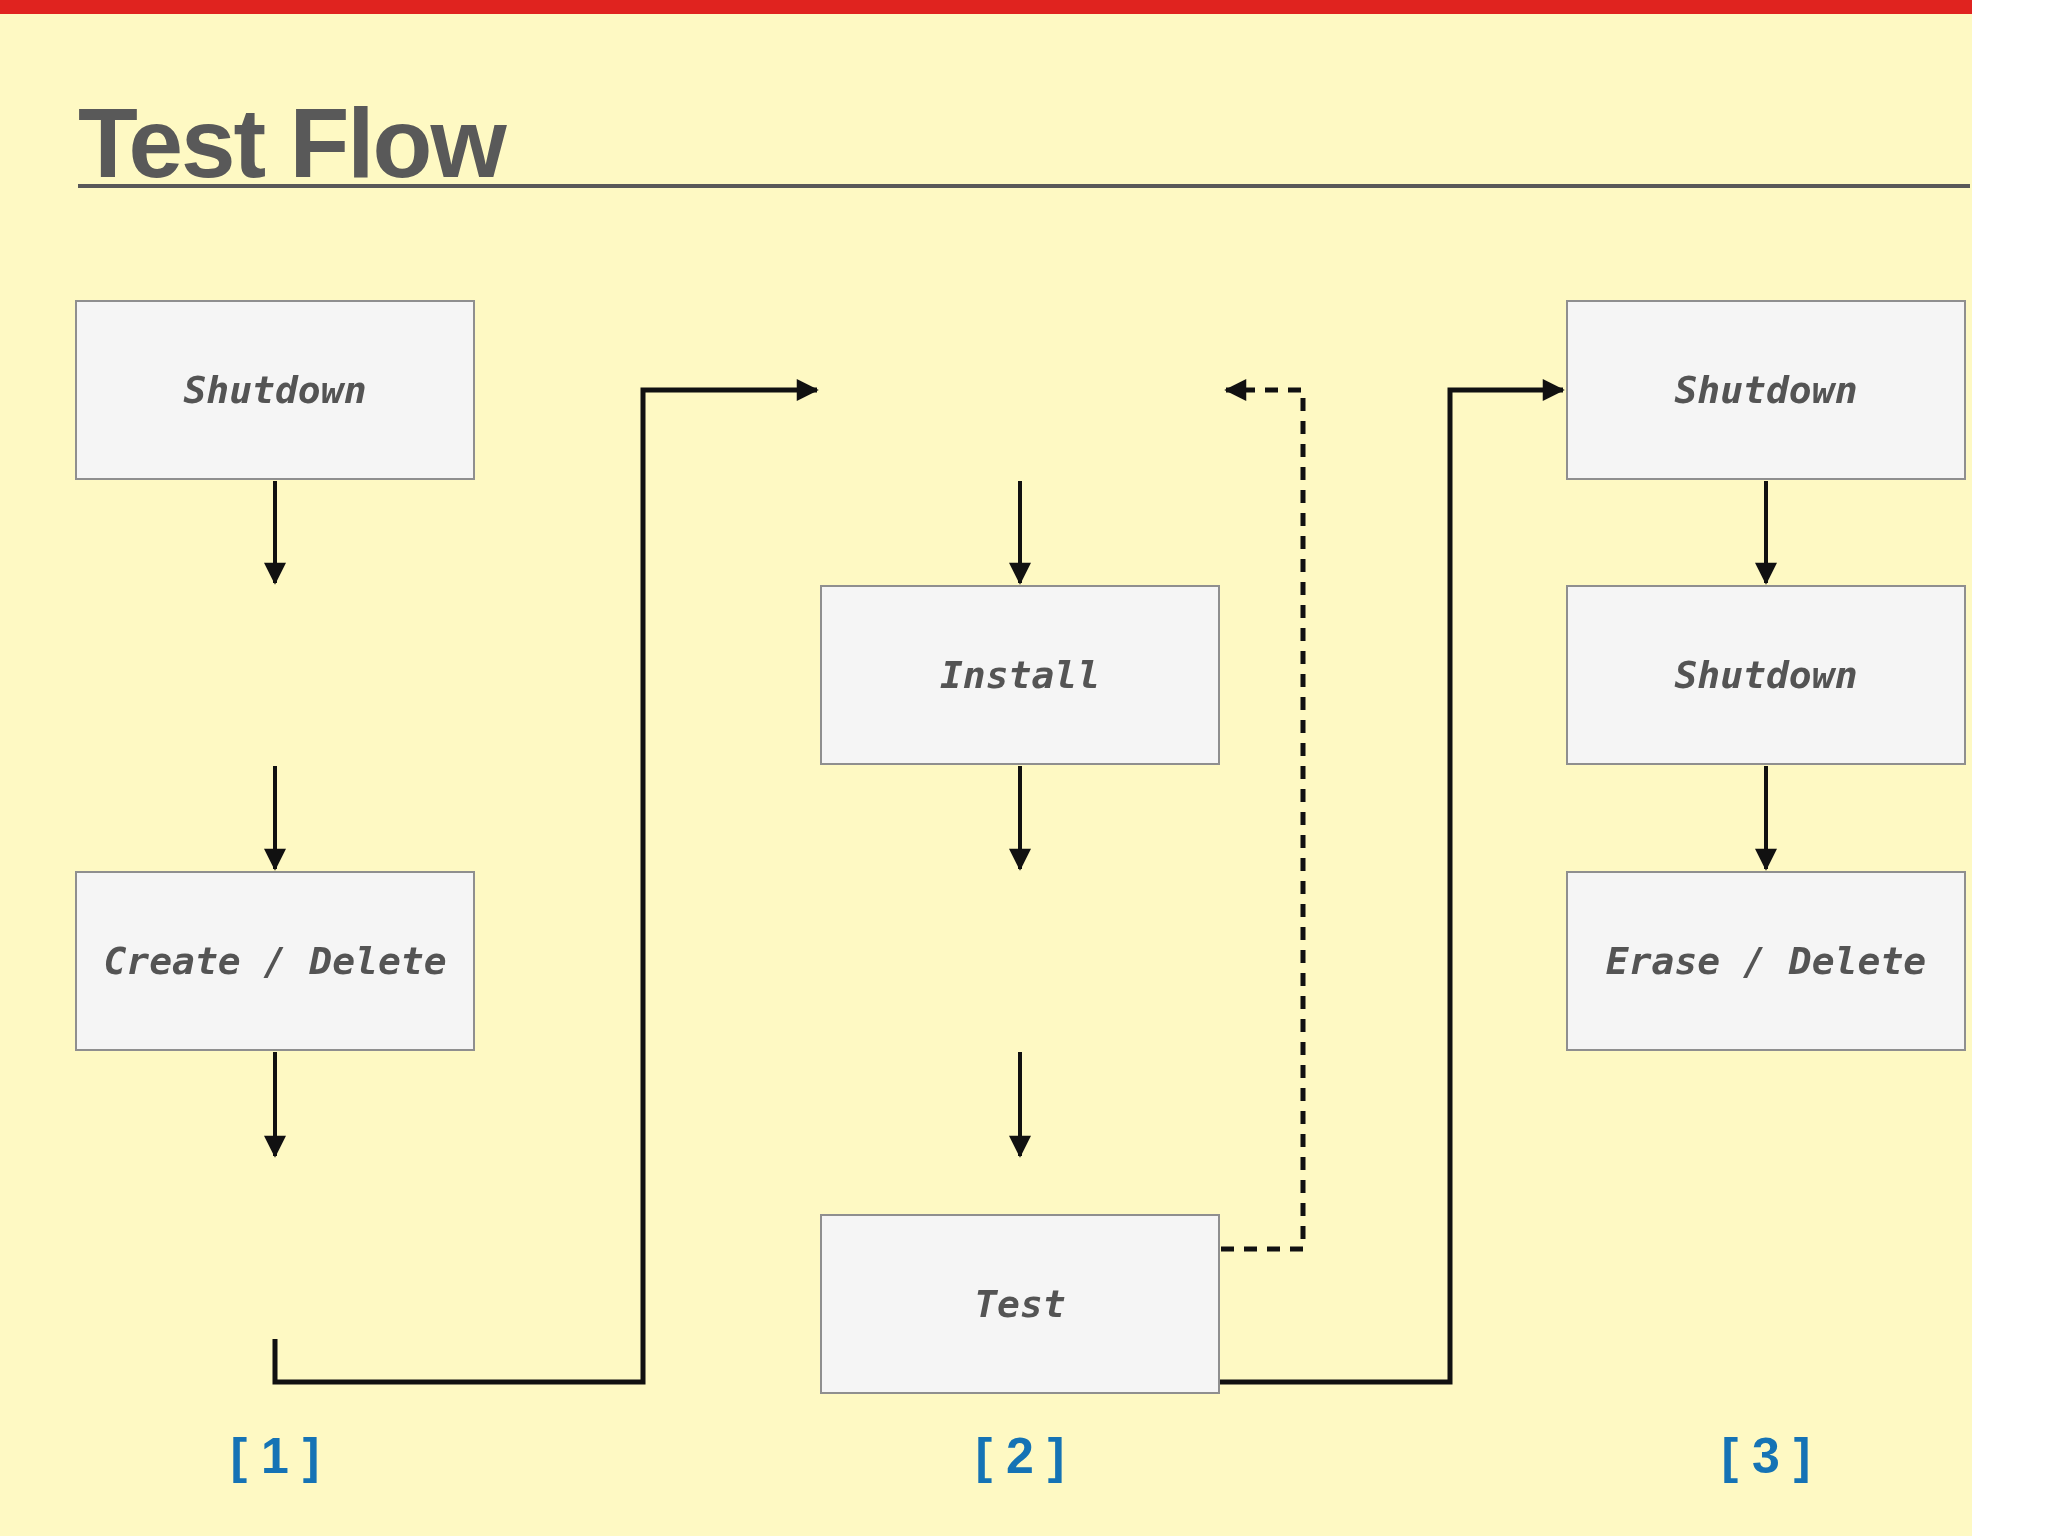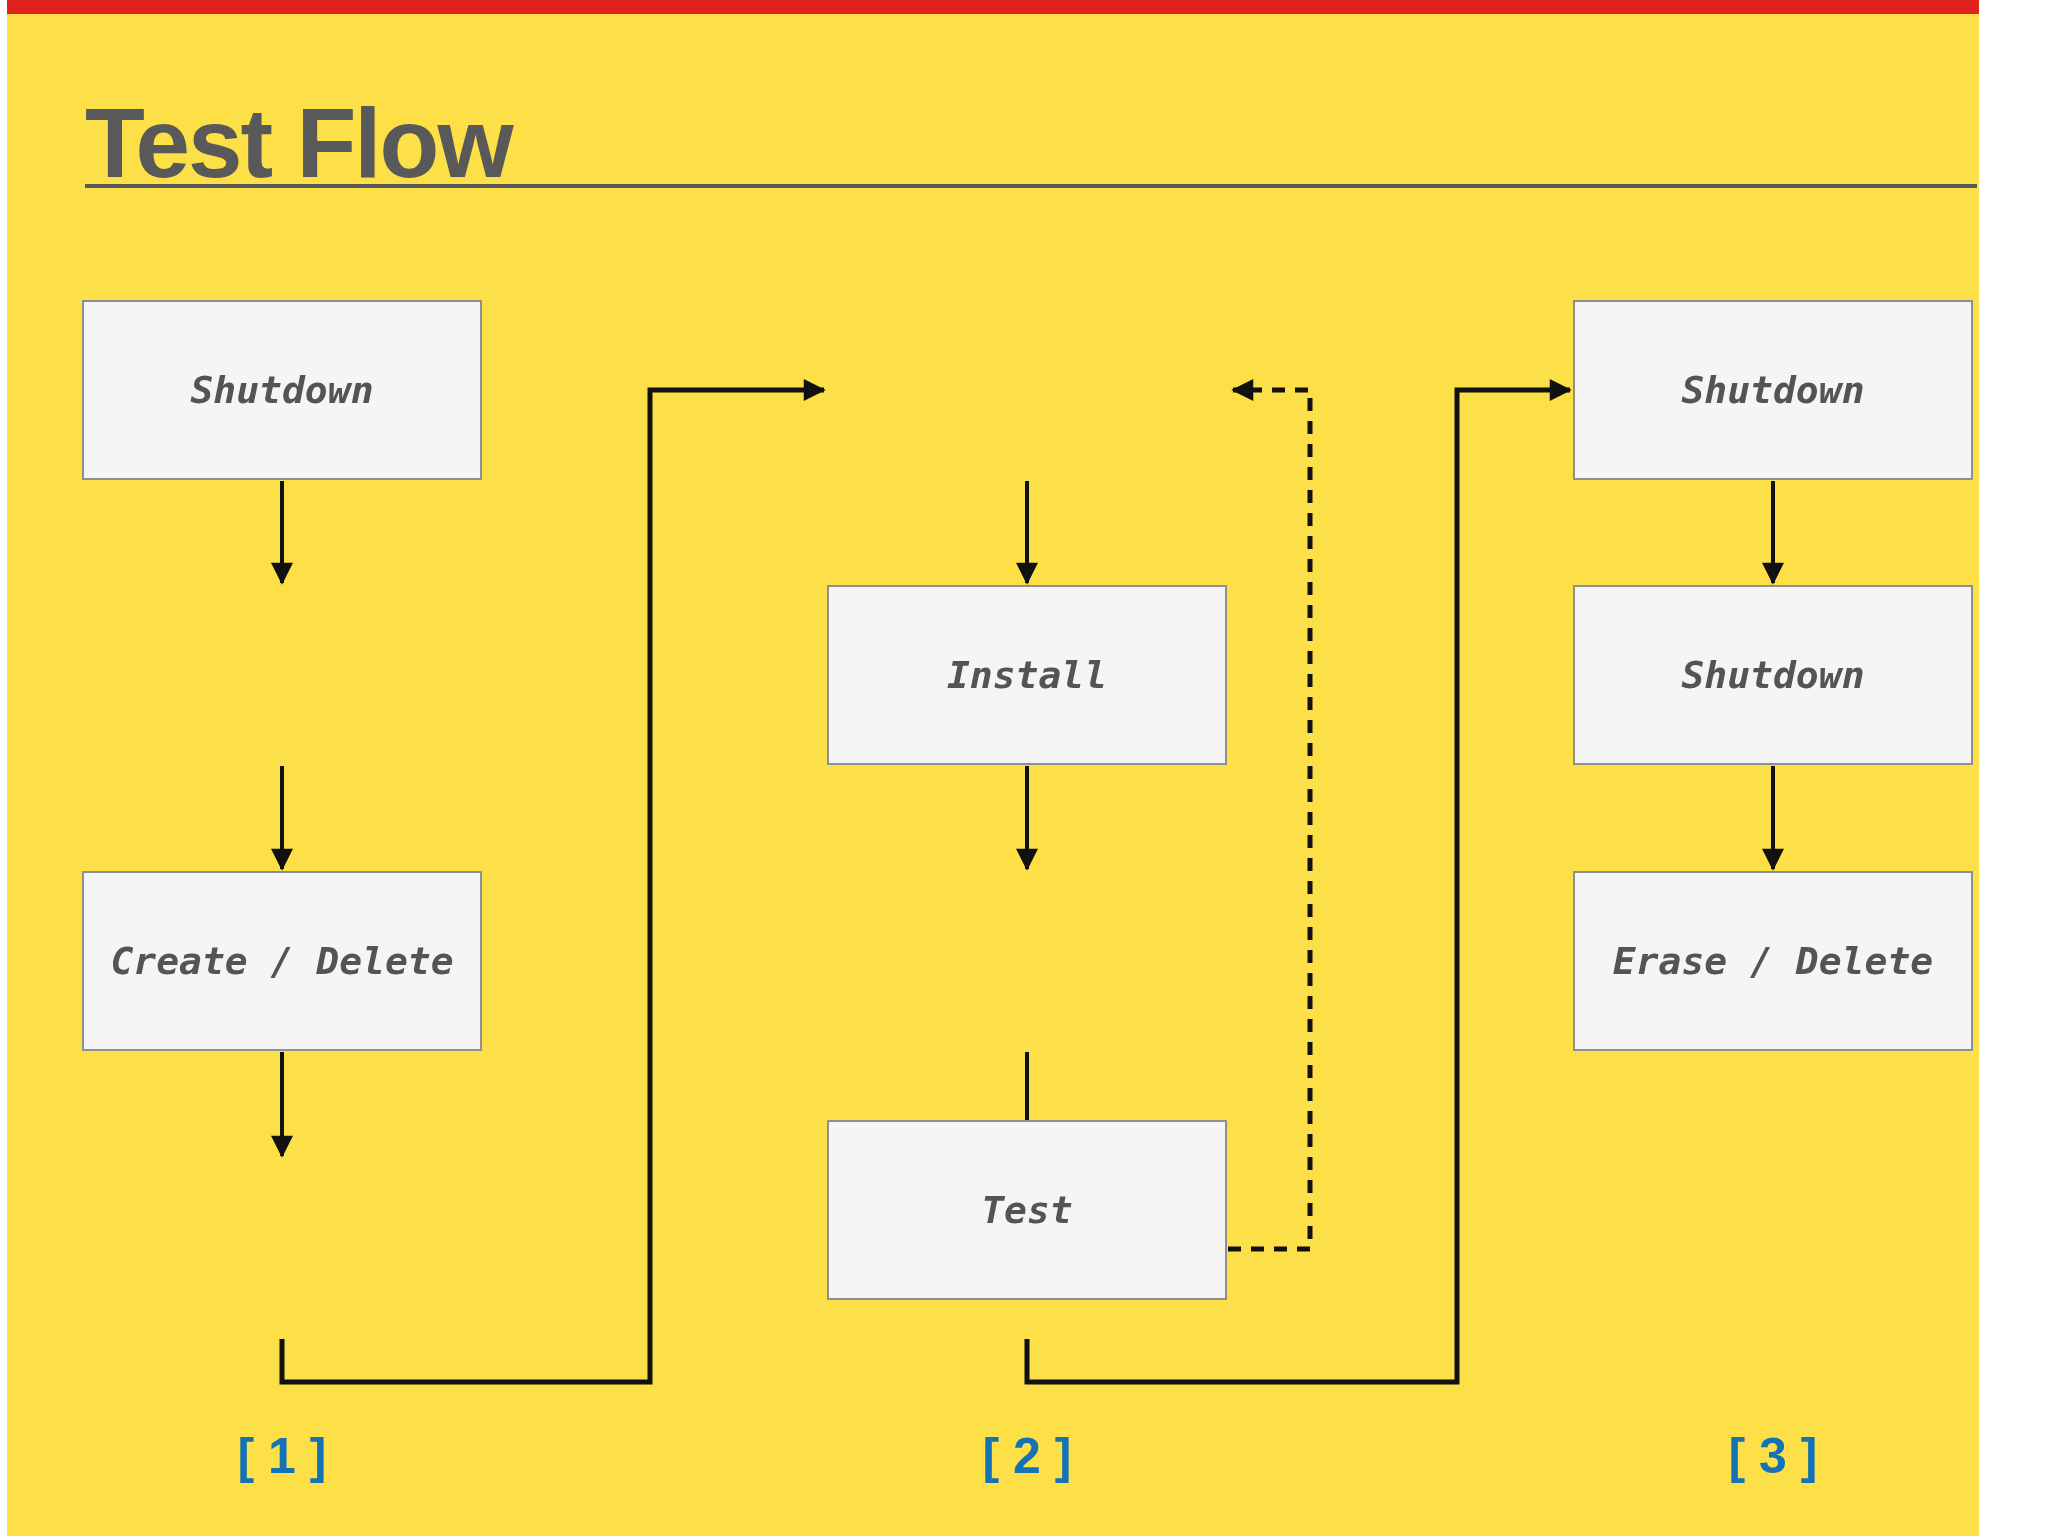--- a/index.html
+++ b/index.html
@@ -1,17 +1,17 @@
 <!DOCTYPE html>
 <html style="--accent-bar: #e0231f; --label-blue: #1573b5; --box-fill: #f5f5f5; --box-border: #8f8f8f; --ink: #545454; --line-black: #111111; --title-gray: #595959;"><head>
 <meta charset="utf-8">
 <style>
   html,body{margin:0;padding:0;background:#ffffff;}
-  .canvas{position:relative;width:1972px;height:1536px;background:#fde047;overflow:hidden;
-          font-family:"Liberation Sans",sans-serif;margin-left:7px;}
+  .canvas{position:relative;width:1972px;height:1536px;background:#fef9c3;overflow:hidden;
+          font-family:"Liberation Sans",sans-serif;}
   .topbar{position:absolute;left:0;top:0;width:2048px;height:14px;background:var(--accent-bar,#e0231f);}
   .title{position:absolute;left:78px;top:94px;font-family:"Liberation Sans",sans-serif;
          font-weight:700;font-size:98px;line-height:1;letter-spacing:-2px;color:var(--title-gray,#595959);
          white-space:nowrap;}
   .title-rule{position:absolute;left:78px;top:184px;width:1892px;height:4px;background:var(--title-gray,#595959);}
   .wires{position:absolute;left:0;top:0;}
   .wire{fill:none;stroke:var(--line-black,#111111);}
   .wire.thin{stroke-width:4;}
   .wire.thick{stroke-width:5;}
   .wire.dashed{stroke-dasharray:13 10;}
@@ -56,21 +56,21 @@
 
     <path class="wire thick" d="M1020 1339 L1020 1382 L1450 1382 L1450 390 L1563 390" marker-end="url(#ah)"></path>
 
     <path class="wire thick dashed" d="M1221 1249 L1303 1249 L1303 390 L1226 390" marker-end="url(#ah)"></path>
   </svg>
 
   <div class="node" style="left:75px;top:300px">Shutdown</div>
   <div class="node" style="left:75px;top:871px">Create / Delete</div>
 
   <div class="node" style="left:820px;top:585px">Install</div>
-  <div class="node" style="left:820px;top:1120px">Test</div>
+  <div class="node" style="left:820px;top:1214px">Test</div>
 
   <div class="node" style="left:1566px;top:300px">Shutdown</div>
   <div class="node" style="left:1566px;top:585px">Shutdown</div>
   <div class="node" style="left:1566px;top:871px">Erase / Delete</div>
 
   <div class="col-label" style="left:275px">[ 1 ]</div>
   <div class="col-label" style="left:1020px">[ 2 ]</div>
   <div class="col-label" style="left:1766px">[ 3 ]</div>
 
 </div>

